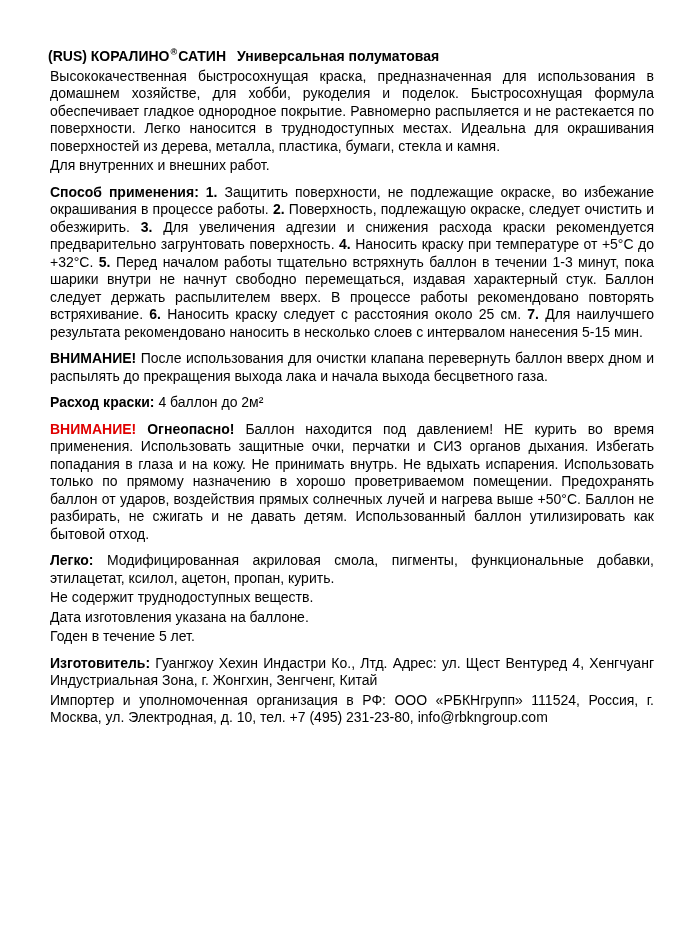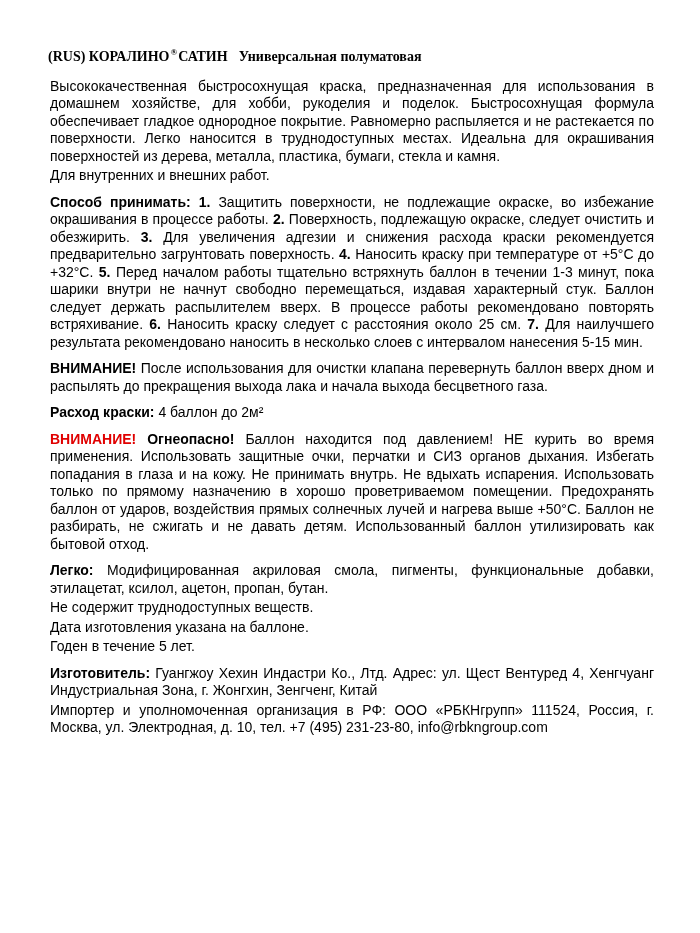--- a/index.html
+++ b/index.html
@@ -13,39 +13,39 @@
     font-family: "Liberation Sans", "DejaVu Sans", sans-serif;
     font-size: 14px;
     line-height: 17.5px;
     color: #000000;
     overflow: hidden;
   }
   .para { margin: 2px; text-align: justify; }
   .block { margin-top: 9px; }
   .b { font-weight: 700; }
   .red { color: #e00000; }
-  .title { font-weight: 700; margin-bottom: 12px; white-space: nowrap; font-family: Liberation Serif, serif; }
+  .title { font-weight: 700; margin-bottom: 2px; white-space: nowrap; }
   .reg { font-size: 9px; vertical-align: 6px; margin: 0 1px; }
   .subtitle { margin-left: 11px; }
 </style>
 </head>
 <body>
 
 <div class="page">
 
   <div class="title"><span>(RUS) КОРАЛИНО</span><span class="reg">®</span><span>САТИН</span><span class="subtitle">Универсальная полуматовая</span></div>
 
   <div>
     <p class="para">Высококачественная быстросохнущая краска, предназначенная для использования в домашнем хозяйстве, для хобби, рукоделия и поделок. Быстросохнущая формула обеспечивает гладкое однородное покрытие. Равномерно распыляется и не растекается по поверхности. Легко наносится в труднодоступных местах. Идеальна для окрашивания поверхностей из дерева, металла, пластика, бумаги, стекла и камня.</p>
     <div class="para">Для внутренних и внешних работ.</div>
   </div>
 
   <div class="block">
     <p class="para">
-      <span class="b">Способ принимать:</span>
+      <span class="b">Способ применения:</span>
       <span class="b">1.</span>
       <span>Защитить поверхности, не подлежащие окраске, во избежание окрашивания в процессе работы.</span>
       <span class="b">2.</span>
       <span>Поверхность, подлежащую окраске, следует очистить и обезжирить.</span>
       <span class="b">3.</span>
       <span>Для увеличения адгезии и снижения расхода краски рекомендуется предварительно загрунтовать поверхность.</span>
       <span class="b">4.</span>
       <span>Наносить краску при температуре от +5°С до +32°С.</span>
       <span class="b">5.</span>
       <span>Перед началом работы тщательно встряхнуть баллон в течении 1-3 минут, пока шарики внутри не начнут свободно перемещаться, издавая характерный стук. Баллон следует держать распылителем вверх. В процессе работы рекомендовано повторять встряхивание.</span>
@@ -75,21 +75,21 @@
     <p class="para">
       <span class="b red" style="color: rgb(224, 0, 0);">ВНИМАНИЕ!</span>
       <span class="b">Огнеопасно!</span>
       <span>Баллон находится под давлением! НЕ курить во время применения. Использовать защитные очки, перчатки и СИЗ органов дыхания. Избегать попадания в глаза и на кожу. Не принимать внутрь. Не вдыхать испарения. Использовать только по прямому назначению в хорошо проветриваемом помещении. Предохранять баллон от ударов, воздействия прямых солнечных лучей и нагрева выше +50°С. Баллон не разбирать, не сжигать и не давать детям. Использованный баллон утилизировать как бытовой отход.</span>
     </p>
   </div>
 
   <div class="block">
     <p class="para">
       <span class="b">Легко:</span>
-      <span>Модифицированная акриловая смола, пигменты, функциональные добавки, этилацетат, ксилол, ацетон, пропан, бутан.</span>
+      <span>Модифицированная акриловая смола, пигменты, функциональные добавки, этилацетат, ксилол, ацетон, пропан, курить.</span>
     </p>
     <div class="para">Не содержит труднодоступных веществ.</div>
     <div class="para">Дата изготовления указана на баллоне.</div>
     <div class="para">Годен в течение 5 лет.</div>
   </div>
 
   <div class="block">
     <p class="para">
       <span class="b">Изготовитель:</span>
       <span>Гуангжоу Хехин Индастри Ко., Лтд. Адрес: ул. Щест Вентуред 4, Хенгчуанг Индустриальная Зона, г. Жонгхин, Зенгченг, Китай</span>

